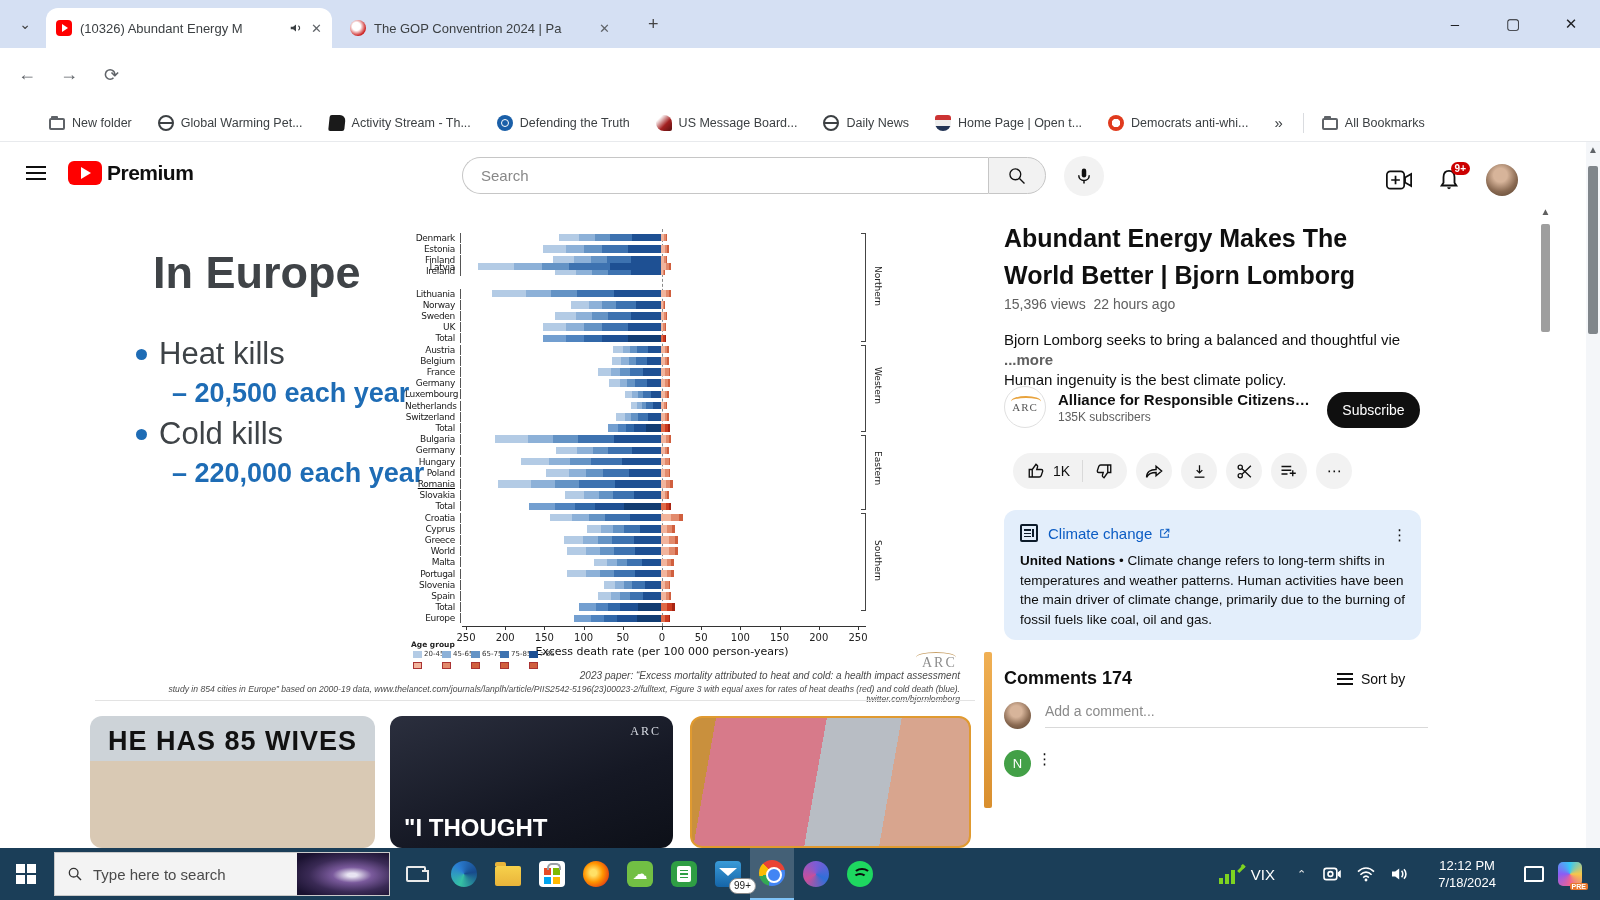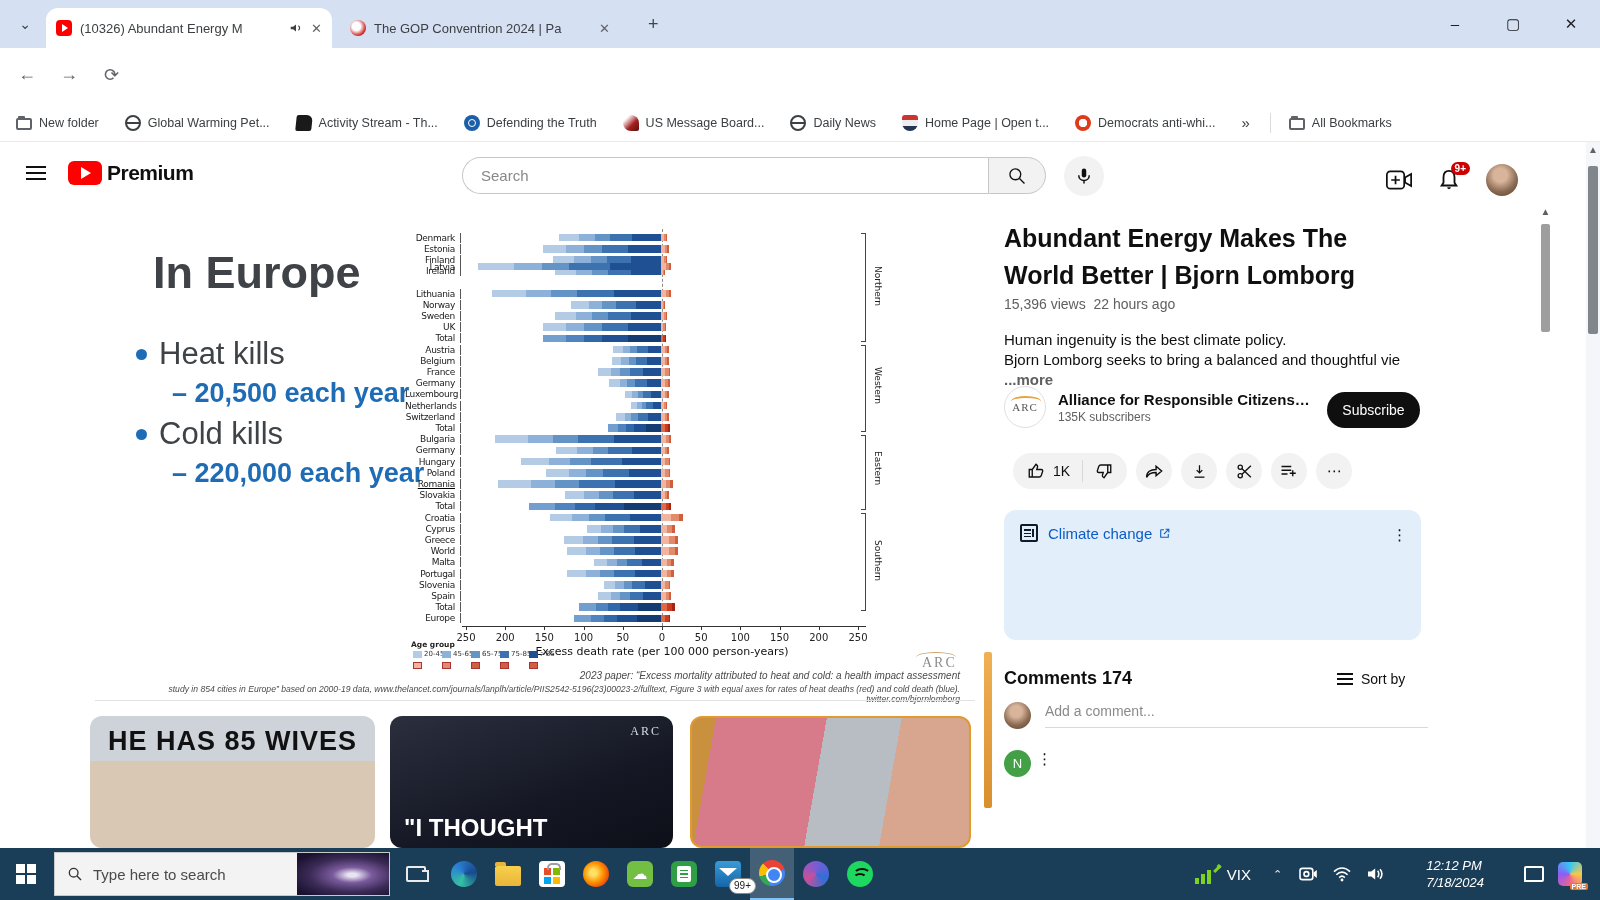--- a/index.html
+++ b/index.html
@@ -176,21 +176,21 @@
   .spotify::before, .spotify::after { content:""; position:absolute; left:6px; border:2px solid #0c0c0c; border-radius:50%; border-color:transparent; border-top-color:#0c0c0c; }
   .spotify::before { top:7px; width:14px; height:10px; }
   .spotify::after { top:12px; width:10px; height:7px; }
   #tray { position:absolute; right:8px; top:0; height:52px; display:flex; align-items:center; color:#fff; }
   .stock-ic { width:24px; height:20px; position:relative; margin-right:8px; }
   .stock-ic span { position:absolute; bottom:0; width:4px; background:#7ed321; }
   .stock-arrow { position:absolute; right:0; top:0; width:9px; height:9px; border-top:3px solid #7ed321; border-right:3px solid #7ed321; transform:rotate(45deg); }
   .vix { font-size:15px; margin-right:22px; }
   .tray-chev { font-size:11px; color:#e8e8e8; margin-right:16px; }
   .tray-ic { margin-right:14px; color:#fff; }
-  .clock { text-align:left; font-size:13px; line-height:17px; margin:0 26px;font-style:italic; }
+  .clock { text-align:center; font-size:13px; line-height:17px; margin:0 14px; }
   .notif { width:20px; height:16px; border:2px solid #fff; border-radius:2px 2px 2px 0; margin:0 14px; }
   .preapp { width:24px; height:24px; border-radius:5px; background:conic-gradient(#35c8f5,#f7c948,#ef6292,#8a5cf5,#35c8f5); position:relative; margin-right:10px; }
   .prebadge { position:absolute; right:-6px; bottom:-4px; background:#e8762d; color:#fff; font-size:7px; font-weight:bold; border-radius:2px; padding:0 2px; }
 </style>
 </head>
 <body>
 
 <div id="tabstrip">
   <div class="tabsearch">⌄</div>
   <div class="tab active" style="left:46px; width:286px;">
@@ -255,21 +255,21 @@
     <span class="sh-or"></span>
     <span class="ext-gray"></span>
     <span class="puzzle"></span>
     <span class="panel-ic"></span>
     <span class="avatar" style="width:28px;height:28px;"></span>
     <span style="color:#5f6368;font-size:16px;">⋮</span>
   </div>
 </div>
 
 <div id="bookmarks">
-  <span id="bookmarks-list" style="display:flex;align-items:center;">
+  <span id="bookmarks-list" style="display:flex;align-items:center;margin-left:33px;">
       <span class="bm">
         <span class="bmico ico-folder"></span>
         <span class="bm-label">New folder</span>
       </span>
       <span class="bm">
         <span class="bmico ico-globe"></span>
         <span class="bm-label">Global Warming Pet...</span>
       </span>
       <span class="bm">
         <span class="bmico ico-statue"></span>
@@ -902,22 +902,22 @@
   <div class="ovl">"I THOUGHT</div>
 </div>
 <div class="thumb th3" style="left:690px; width:281px;"></div>
 <div id="orange-strip"></div>
 
 <div id="vtitle">Abundant Energy Makes The World Better | Bjorn Lomborg</div>
 <div id="vmeta">
   <span>15,396 views</span>&nbsp;&nbsp;<span>22 hours ago</span>
 </div>
 <div id="vdesc">
+  <div><span>Bjorn Lomborg seeks to bring a balanced and thoughtful vie</span> <span class="more">...more</span></div>
   <div>Human ingenuity is the best climate policy.</div>
-  <div><span>Bjorn Lomborg seeks to bring a balanced and thoughtful vie</span> <span class="more">...more</span></div>
 </div>
 <div id="chanrow">
   <span class="chan-av">ARC</span>
   <span style="margin-left:12px;">
     <div class="chan-name">Alliance for Responsible Citizens…</div>
     <div class="chan-subs">135K subscribers</div>
   </span>
 </div>
 <div id="subscribe">Subscribe</div>
 
@@ -969,20 +969,21 @@
     <span class="cb-ic"></span>
     <span class="cb-link">Climate change</span>
     <span class="extlink">
       <svg class="ic" width="13" height="13" viewBox="0 0 24 24">
           <path d="M5 5h6M5 5v14h14v-6" fill="none" stroke="#0b5cc4" stroke-width="2"></path>
           <path d="M14 4h6v6M20 4l-9 9" fill="none" stroke="#0b5cc4" stroke-width="2"></path>
         </svg>
     </span>
   </div>
   <span class="cb-kebab">⋮</span>
+  <div class="cb-body"><b>United Nations</b><span> • Climate change refers to long-term shifts in temperatures and weather patterns. Human activities have been the main driver of climate change, primarily due to the burning of fossil fuels like coal, oil and gas.</span></div>
 </div>
 
 <div id="comments-h">Comments 174</div>
 <div id="sortby">
   <span class="sort-ic"></span>
   <span>Sort by</span>
 </div>
 <div id="addcomment">
   <span class="ac-av avatar"></span>
   <span class="ac-text">Add a comment...</span>

